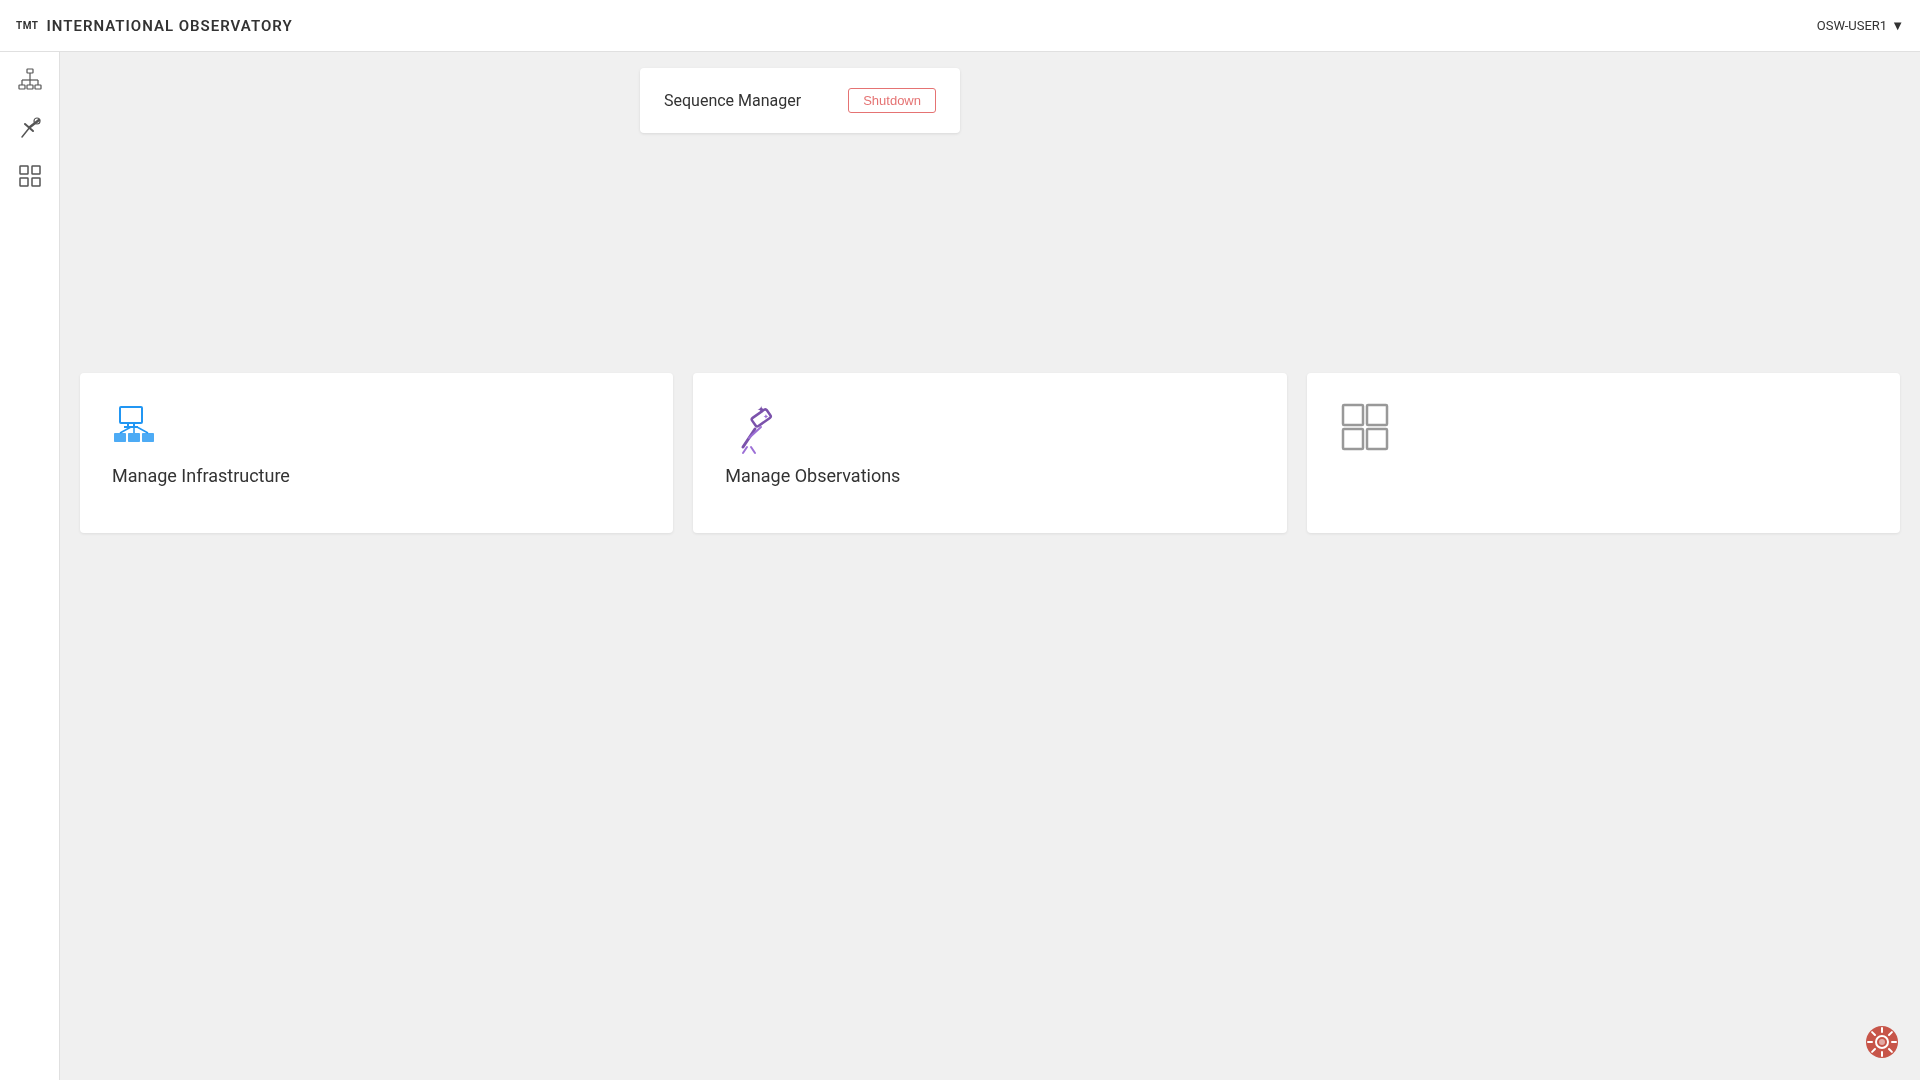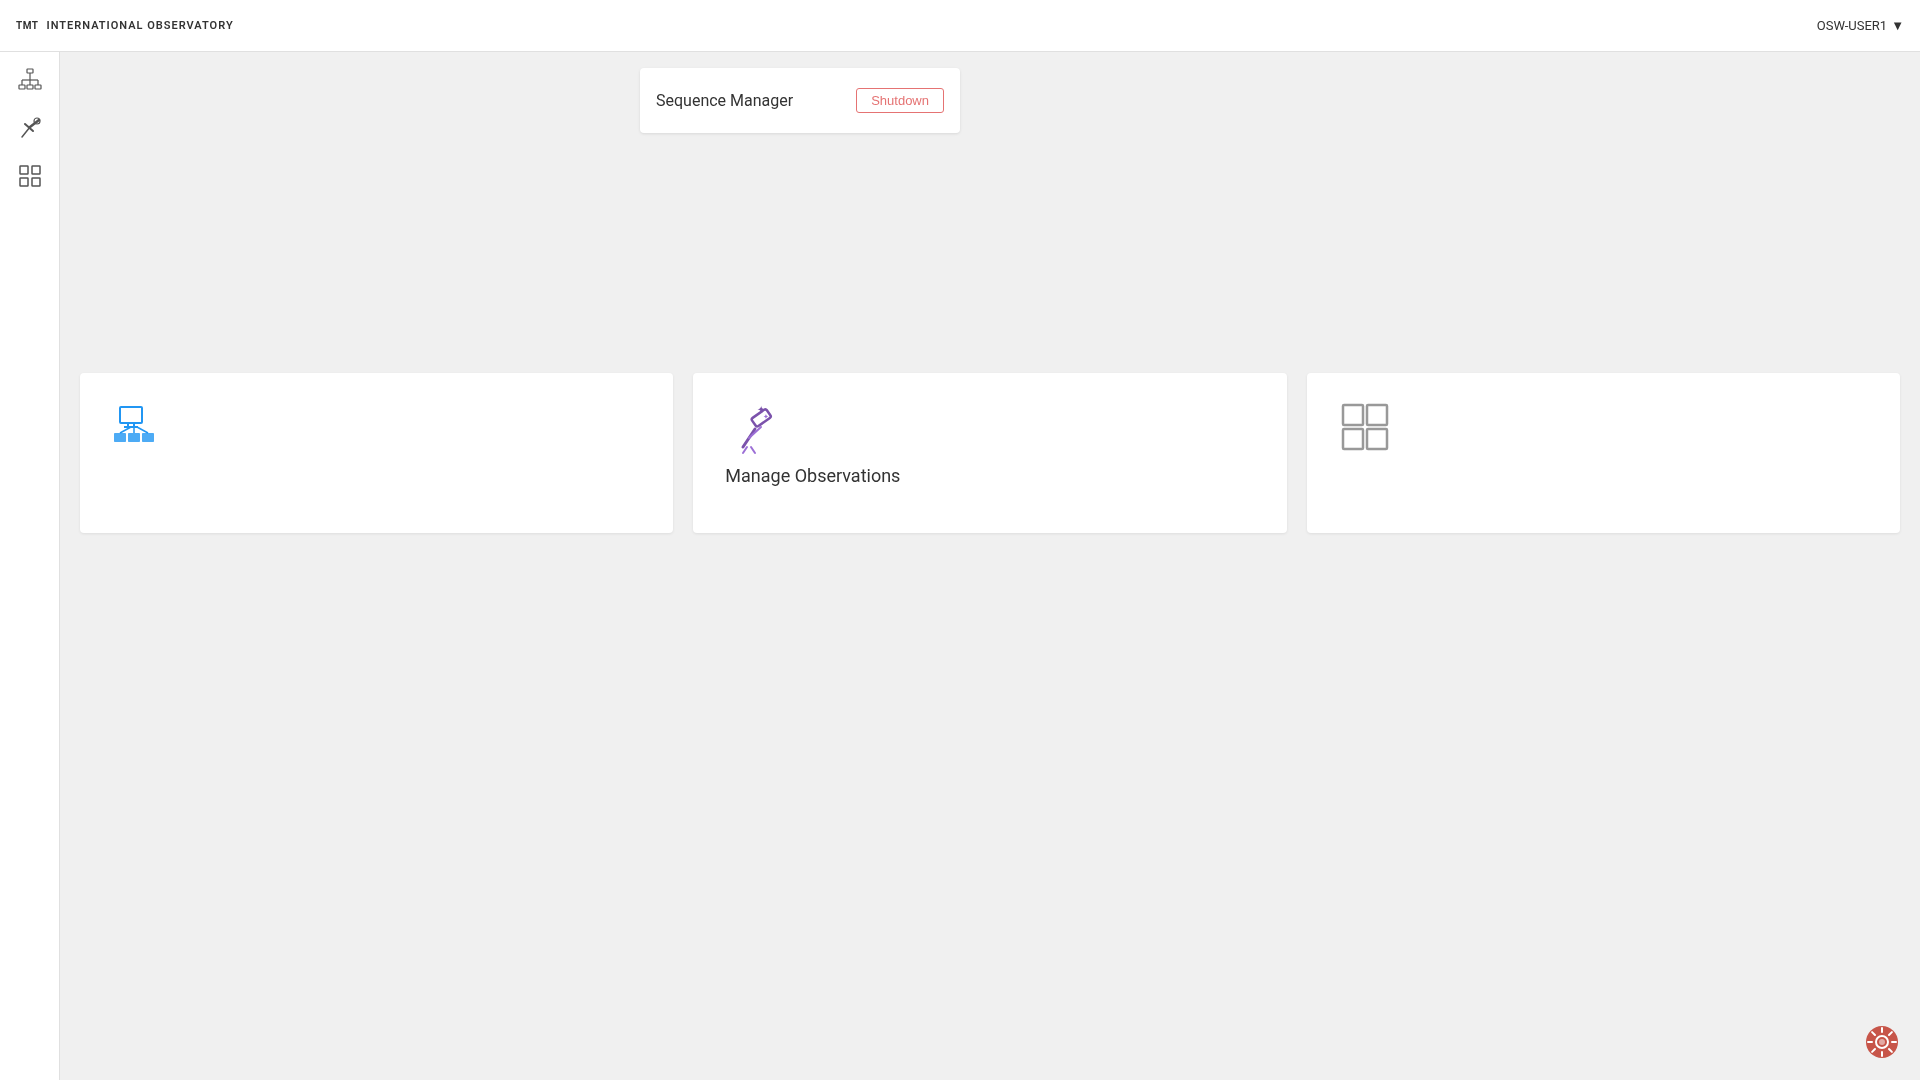--- a/index.html
+++ b/index.html
@@ -32,21 +32,21 @@
       align-items: center;
       gap: 8px;
     }
     .header-brand-logo {
       font-size: 10px;
       font-weight: 700;
       color: #333;
       letter-spacing: 0.5px;
     }
     .header-brand-name {
-      font-size: 11px;
+      font-size: 15px;
       font-weight: 600;
       color: #333;
       letter-spacing: 1px;
     }
     .header-user {
       display: flex;
       gap: 4px;
       font-size: 13px;
       color: #333;
       cursor: pointer;
@@ -98,21 +98,21 @@
       margin-left: 60px;
       padding: 20px;
       min-height: calc(1080px - 48px);
       background: #f0f0f0;
     }
 
     
     .sequence-manager-card {
       background: #fff;
       border-radius: 4px;
-      padding: 20px 16px;
+      padding: 20px 24px;
       display: flex;
       align-items: center;
       justify-content: space-between;
       width: 320px;
       margin-left: 560px;
       margin-bottom: 20px;
       box-shadow: 0 1px 3px rgba(0,0,0,0.1);
     }
     .sequence-manager-title {
       font-size: 16px;
@@ -241,20 +241,21 @@
           <line x1="12" y1="26" x2="26" y2="26" stroke="#2196F3" stroke-width="2"></line>
 
           <rect x="2" y="32" width="12" height="9" rx="0.8" fill="#2196F3" opacity="0.8"></rect>
           <rect x="16" y="32" width="12" height="9" rx="0.8" fill="#2196F3" opacity="0.8"></rect>
           <rect x="30" y="32" width="12" height="9" rx="0.8" fill="#2196F3" opacity="0.8"></rect>
           <line x1="19" y1="26" x2="8" y2="32" stroke="#2196F3" stroke-width="1.5"></line>
           <line x1="22" y1="26" x2="22" y2="32" stroke="#2196F3" stroke-width="1.5"></line>
           <line x1="25" y1="26" x2="36" y2="32" stroke="#2196F3" stroke-width="1.5"></line>
         </svg>
       </div>
+      <span class="card-title">Manage Infrastructure</span>
     </div>
 
     <div class="card">
       <div class="card-icon">
         <svg width="52" height="52" viewBox="0 0 52 52" fill="none" xmlns="http://www.w3.org/2000/svg">
 
           <text x="32" y="12" font-size="10" fill="#7B52AB">✦</text>
           <text x="38" y="18" font-size="7" fill="#9C6FD6">✦</text>
 
           <line x1="18" y1="46" x2="30" y2="28" stroke="#7B52AB" stroke-width="3" stroke-linecap="round"></line>

